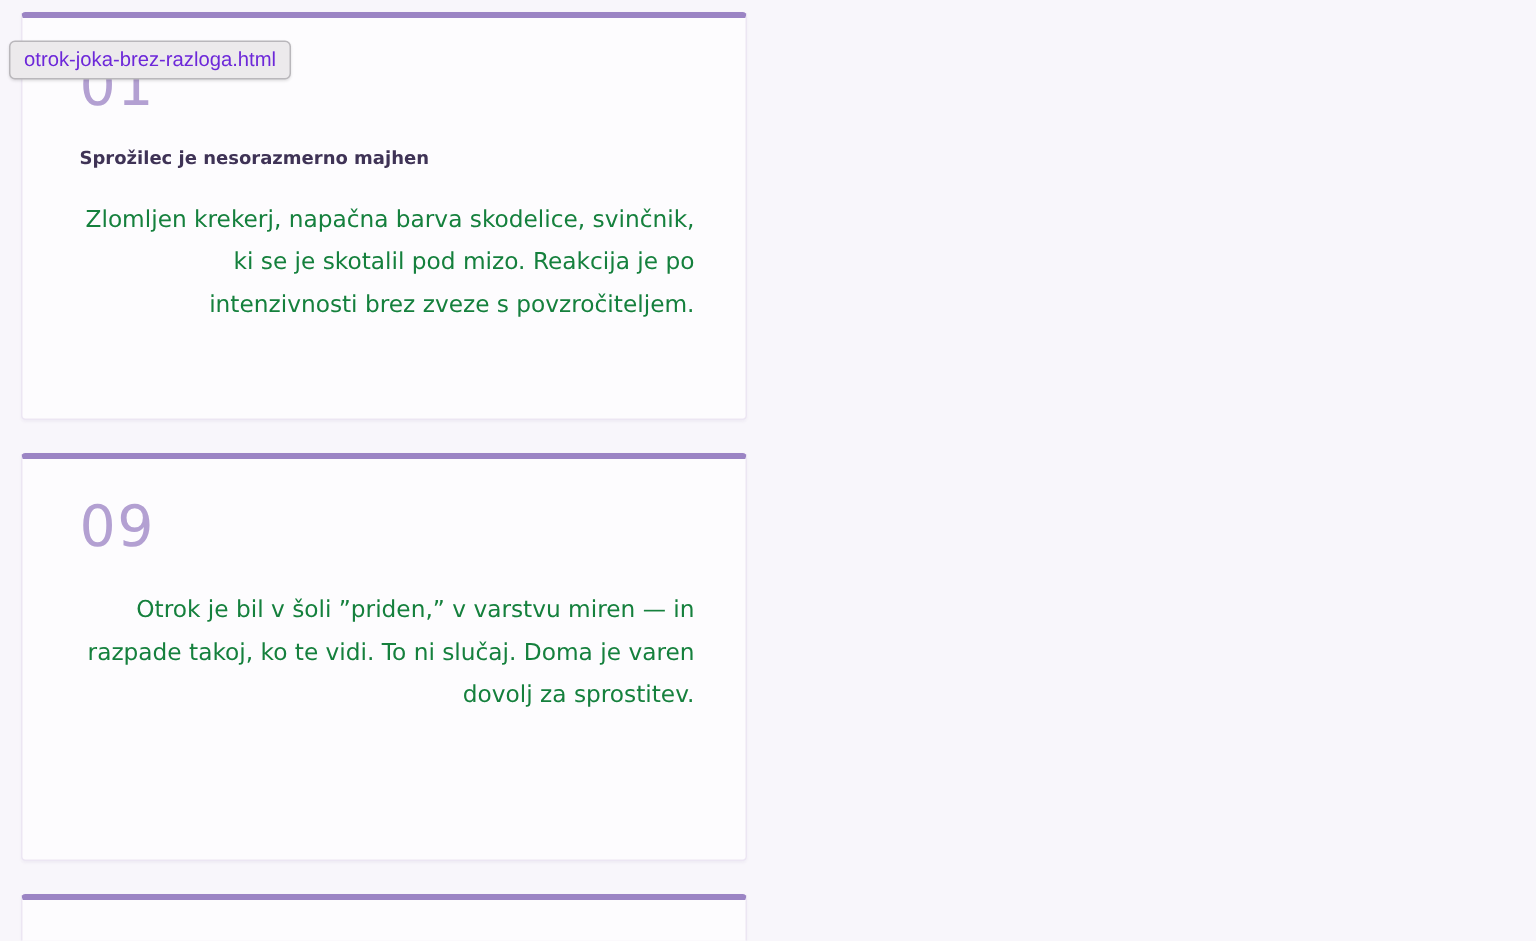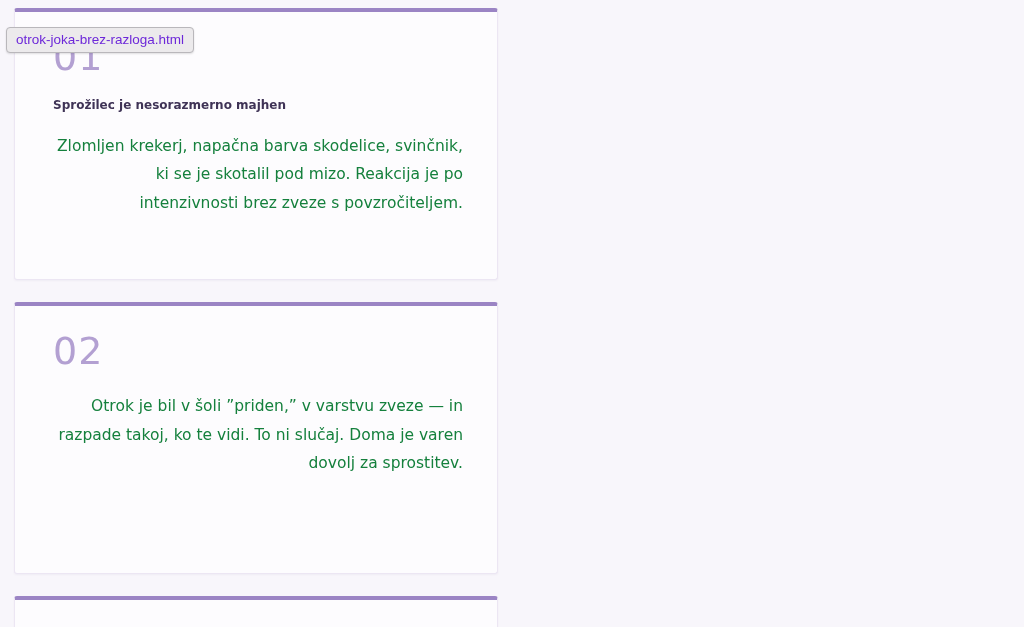--- a/index.html
+++ b/index.html
@@ -95,22 +95,22 @@
 
   <div class="grid">
 
     <div class="card short">
       <div class="card-num">01</div>
       <div class="card-title">Sprožilec je nesorazmerno majhen</div>
       <p class="card-body">Zlomljen krekerj, napačna barva skodelice, svinčnik, ki se je skotalil pod mizo. Reakcija je po intenzivnosti brez zveze s povzročiteljem.</p>
     </div>
 
     <div class="card short">
-      <div class="card-num">02</div>
-      <p class="card-body">Otrok je bil v šoli ”priden,” v varstvu zveze — in razpade takoj, ko te vidi. To ni slučaj. Doma je varen dovolj za sprostitev.</p>
+      <div class="card-num">09</div>
+      <p class="card-body">Otrok je bil v šoli ”priden,” v varstvu miren — in razpade takoj, ko te vidi. To ni slučaj. Doma je varen dovolj za sprostitev.</p>
     </div>
 
     <div class="card tall">
       <div class="card-num">03</div>
     </div>
 
 
   </div>
 
   <div class="file-chip">otrok-joka-brez-razloga.html</div>

